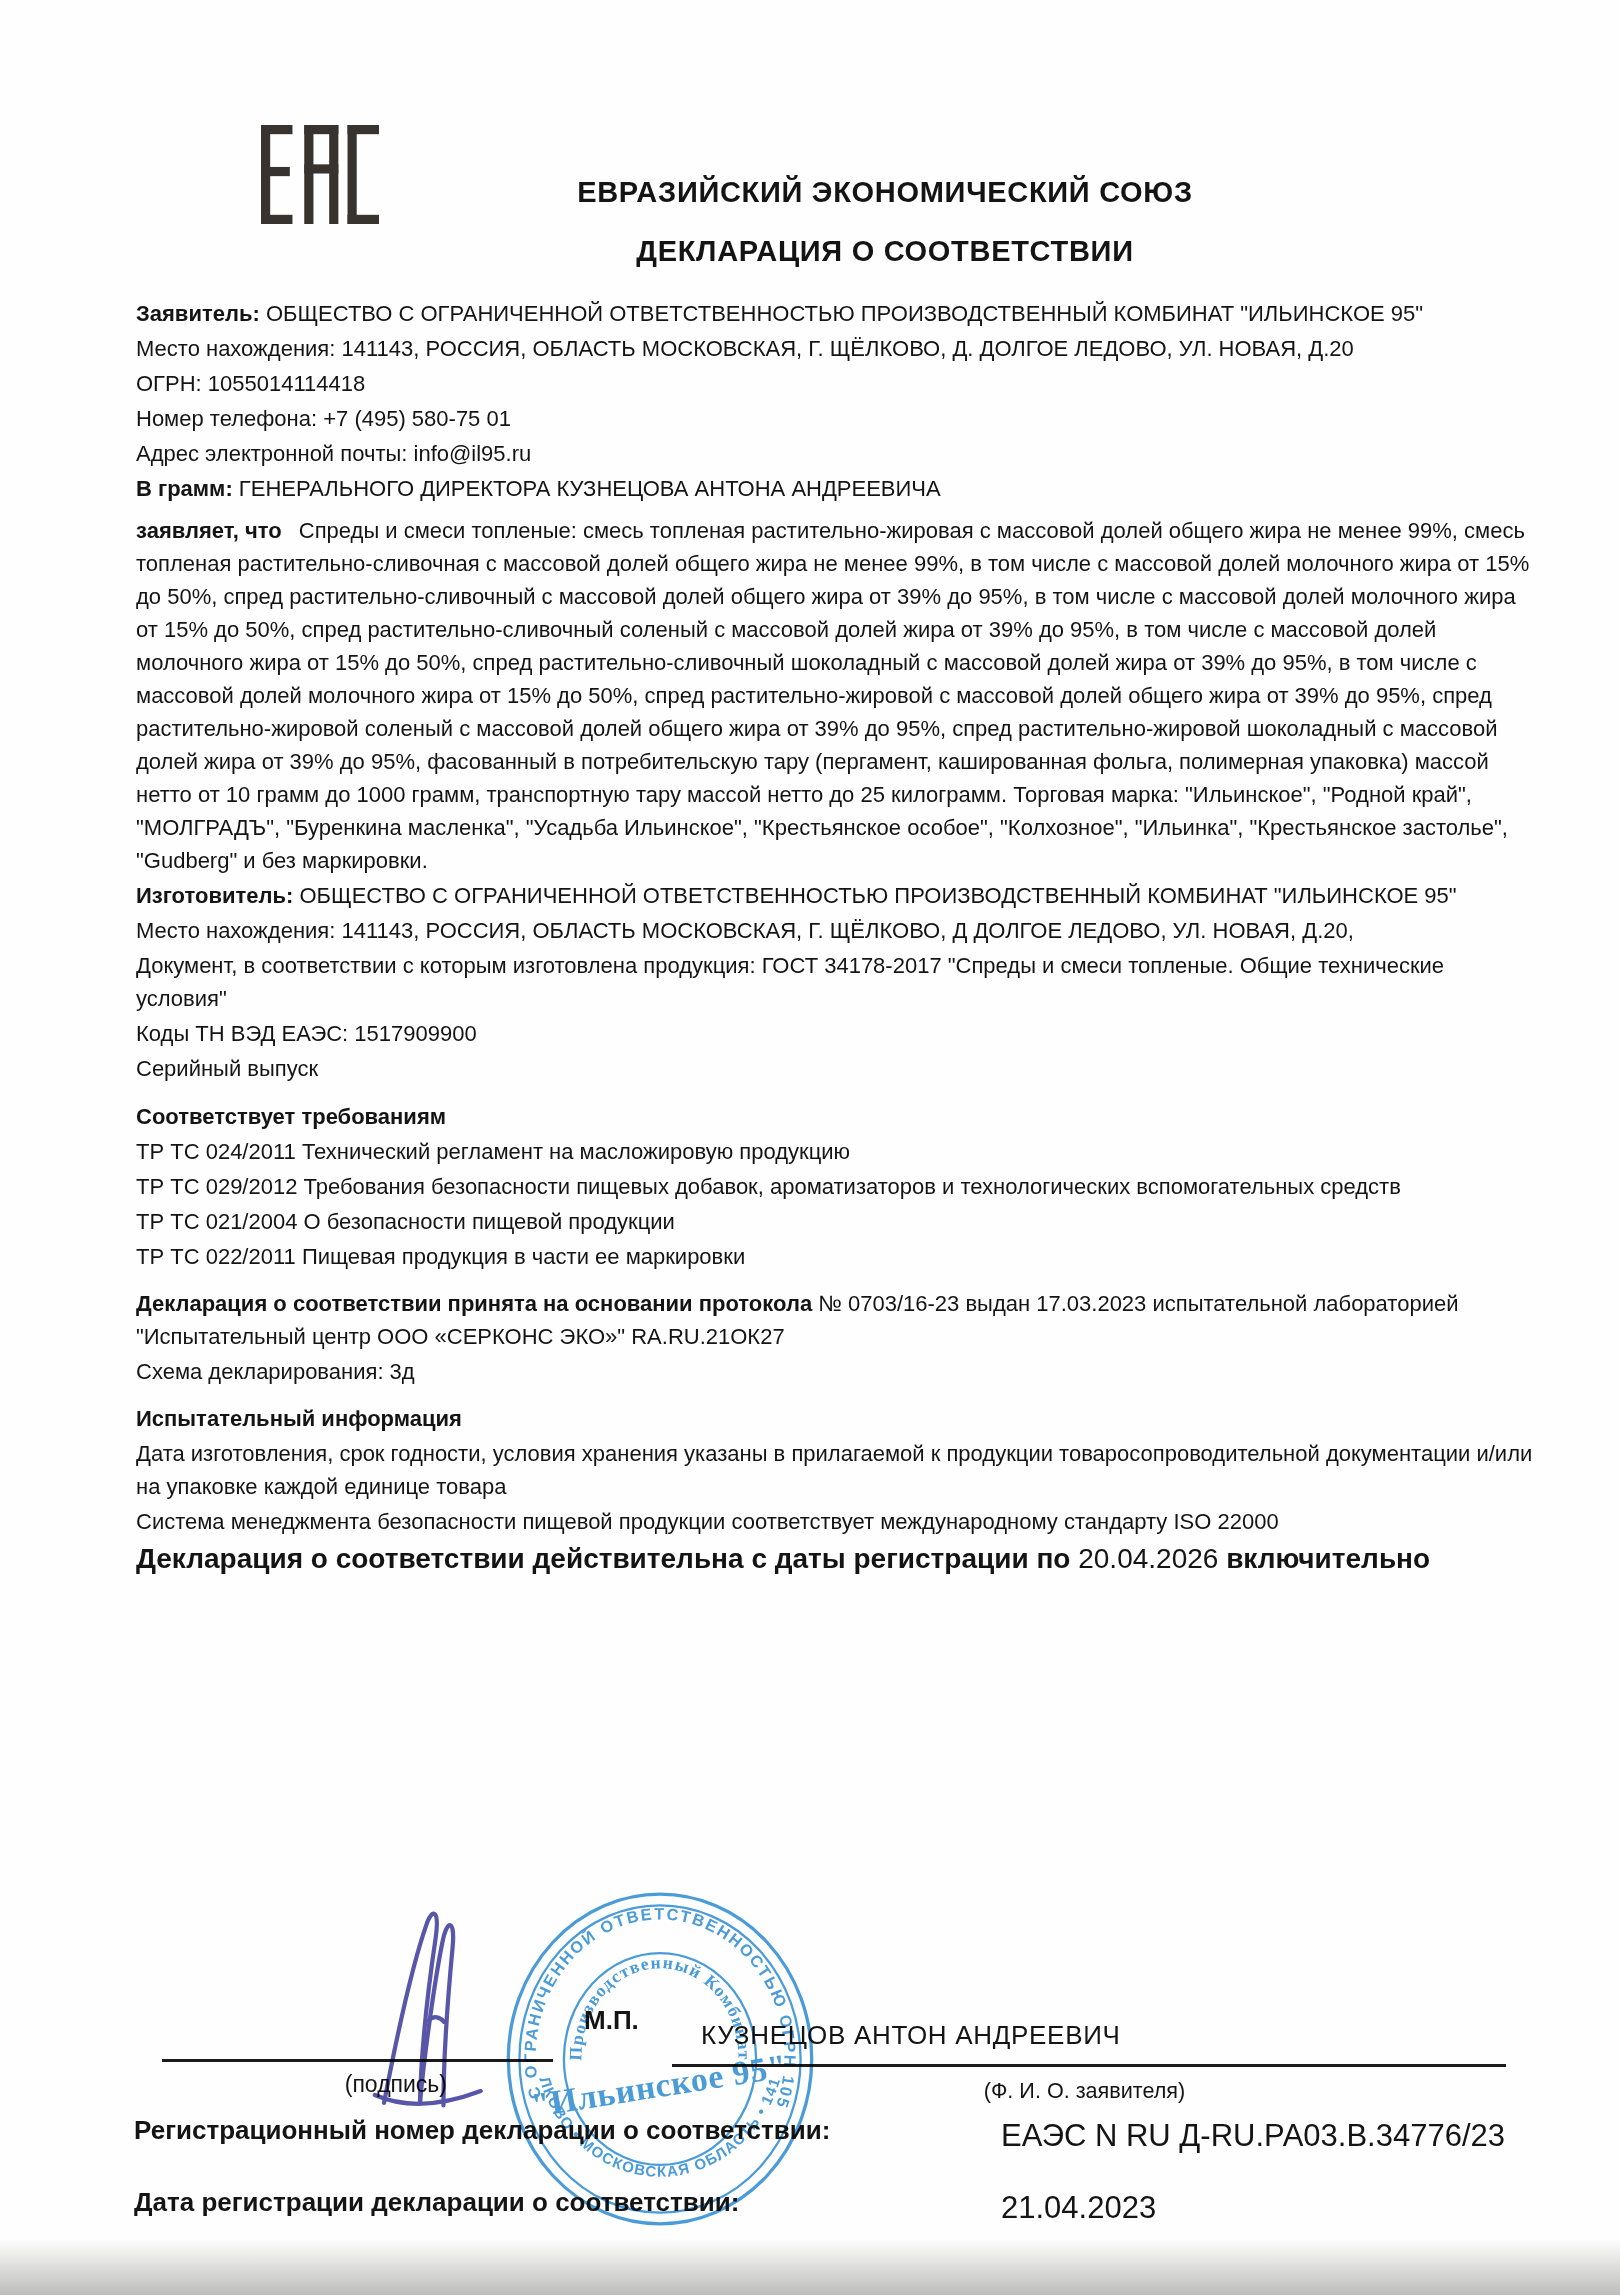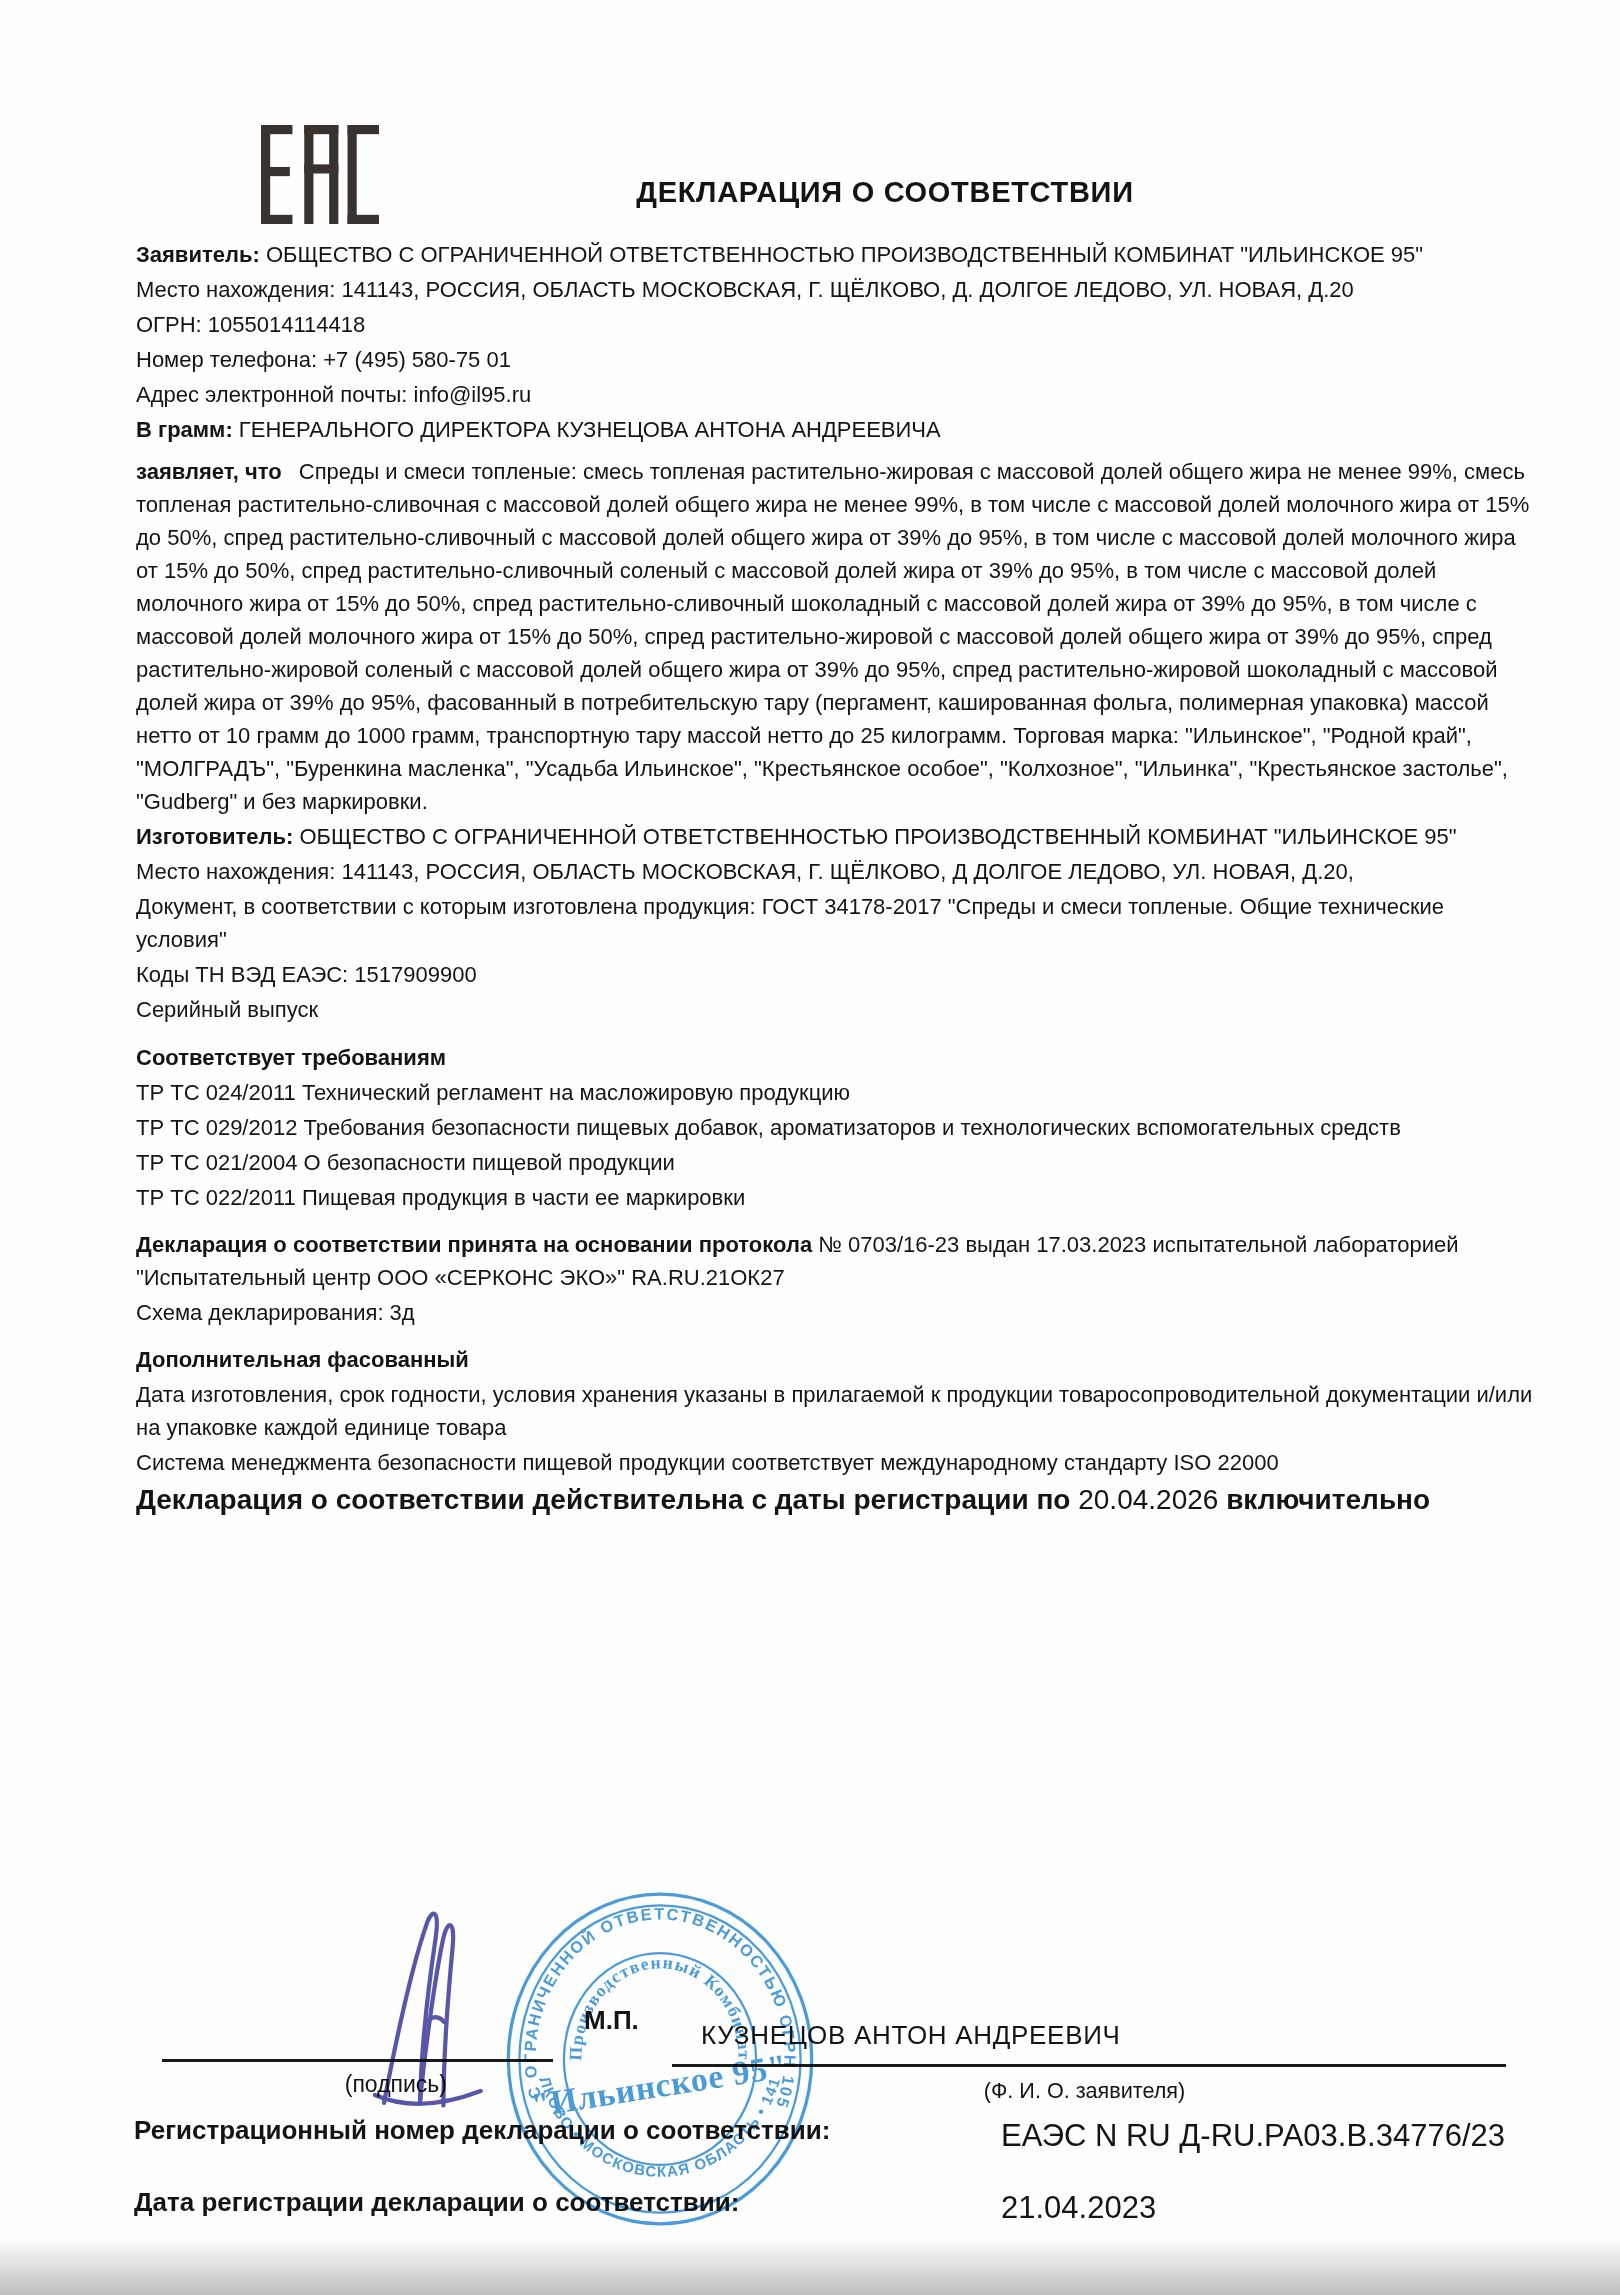--- a/index.html
+++ b/index.html
@@ -68,20 +68,21 @@
     <rect x="66" y="0" width="52" height="14"></rect>
     <rect x="66" y="60" width="52" height="14"></rect>
 
     <rect x="132" y="0" width="14" height="151"></rect>
     <rect x="132" y="0" width="48" height="14"></rect>
     <rect x="132" y="137" width="48" height="14"></rect>
   </svg>
 
   <div class="content">
     <div class="titles">
+      <div class="title">ЕВРАЗИЙСКИЙ ЭКОНОМИЧЕСКИЙ СОЮЗ</div>
       <div class="title">ДЕКЛАРАЦИЯ О СООТВЕТСТВИИ</div>
     </div>
 
     <div class="body-text">
       <p><span class="b">Заявитель:</span> <span>ОБЩЕСТВО С ОГРАНИЧЕННОЙ ОТВЕТСТВЕННОСТЬЮ ПРОИЗВОДСТВЕННЫЙ КОМБИНАТ "ИЛЬИНСКОЕ 95"</span></p>
       <p>Место нахождения: 141143, РОССИЯ, ОБЛАСТЬ МОСКОВСКАЯ, Г. ЩЁЛКОВО, Д. ДОЛГОЕ ЛЕДОВО, УЛ. НОВАЯ, Д.20</p>
       <p>ОГРН: 1055014114418</p>
       <p>Номер телефона: +7 (495) 580-75 01</p>
       <p>Адрес электронной почты: info@il95.ru</p>
       <p><span class="b">В грамм:</span> <span>ГЕНЕРАЛЬНОГО ДИРЕКТОРА КУЗНЕЦОВА АНТОНА АНДРЕЕВИЧА</span></p>
@@ -96,21 +97,21 @@
 
       <p class="b gap-m">Соответствует требованиям</p>
       <p>ТР ТС 024/2011 Технический регламент на масложировую продукцию</p>
       <p>ТР ТС 029/2012 Требования безопасности пищевых добавок, ароматизаторов и технологических вспомогательных средств</p>
       <p>ТР ТС 021/2004 О безопасности пищевой продукции</p>
       <p>ТР ТС 022/2011 Пищевая продукция в части ее маркировки</p>
 
       <p class="gap-m"><span class="b">Декларация о соответствии принята на основании протокола</span> <span>№ 0703/16-23 выдан 17.03.2023 испытательной лабораторией "Испытательный центр ООО «СЕРКОНС ЭКО»" RA.RU.21ОК27</span></p>
       <p>Схема декларирования: 3д</p>
 
-      <p class="b gap-m">Дополнительная фасованный</p>
+      <p class="b gap-m">Испытательный информация</p>
       <p>Дата изготовления, срок годности, условия хранения указаны в прилагаемой к продукции товаросопроводительной документации и/или на упаковке каждой единице товара</p>
       <p>Система менеджмента безопасности пищевой продукции соответствует международному стандарту ISO 22000</p>
 
       <p class="validity"><span>Декларация о соответствии действительна с даты регистрации по</span> <span class="date">20.04.2026</span> <span>включительно</span></p>
     </div>
   </div>
 
   <div class="mp">М.П.</div>
   <div class="fio-name">КУЗНЕЦОВ АНТОН АНДРЕЕВИЧ</div>
   <div class="sig-line-left"></div>

